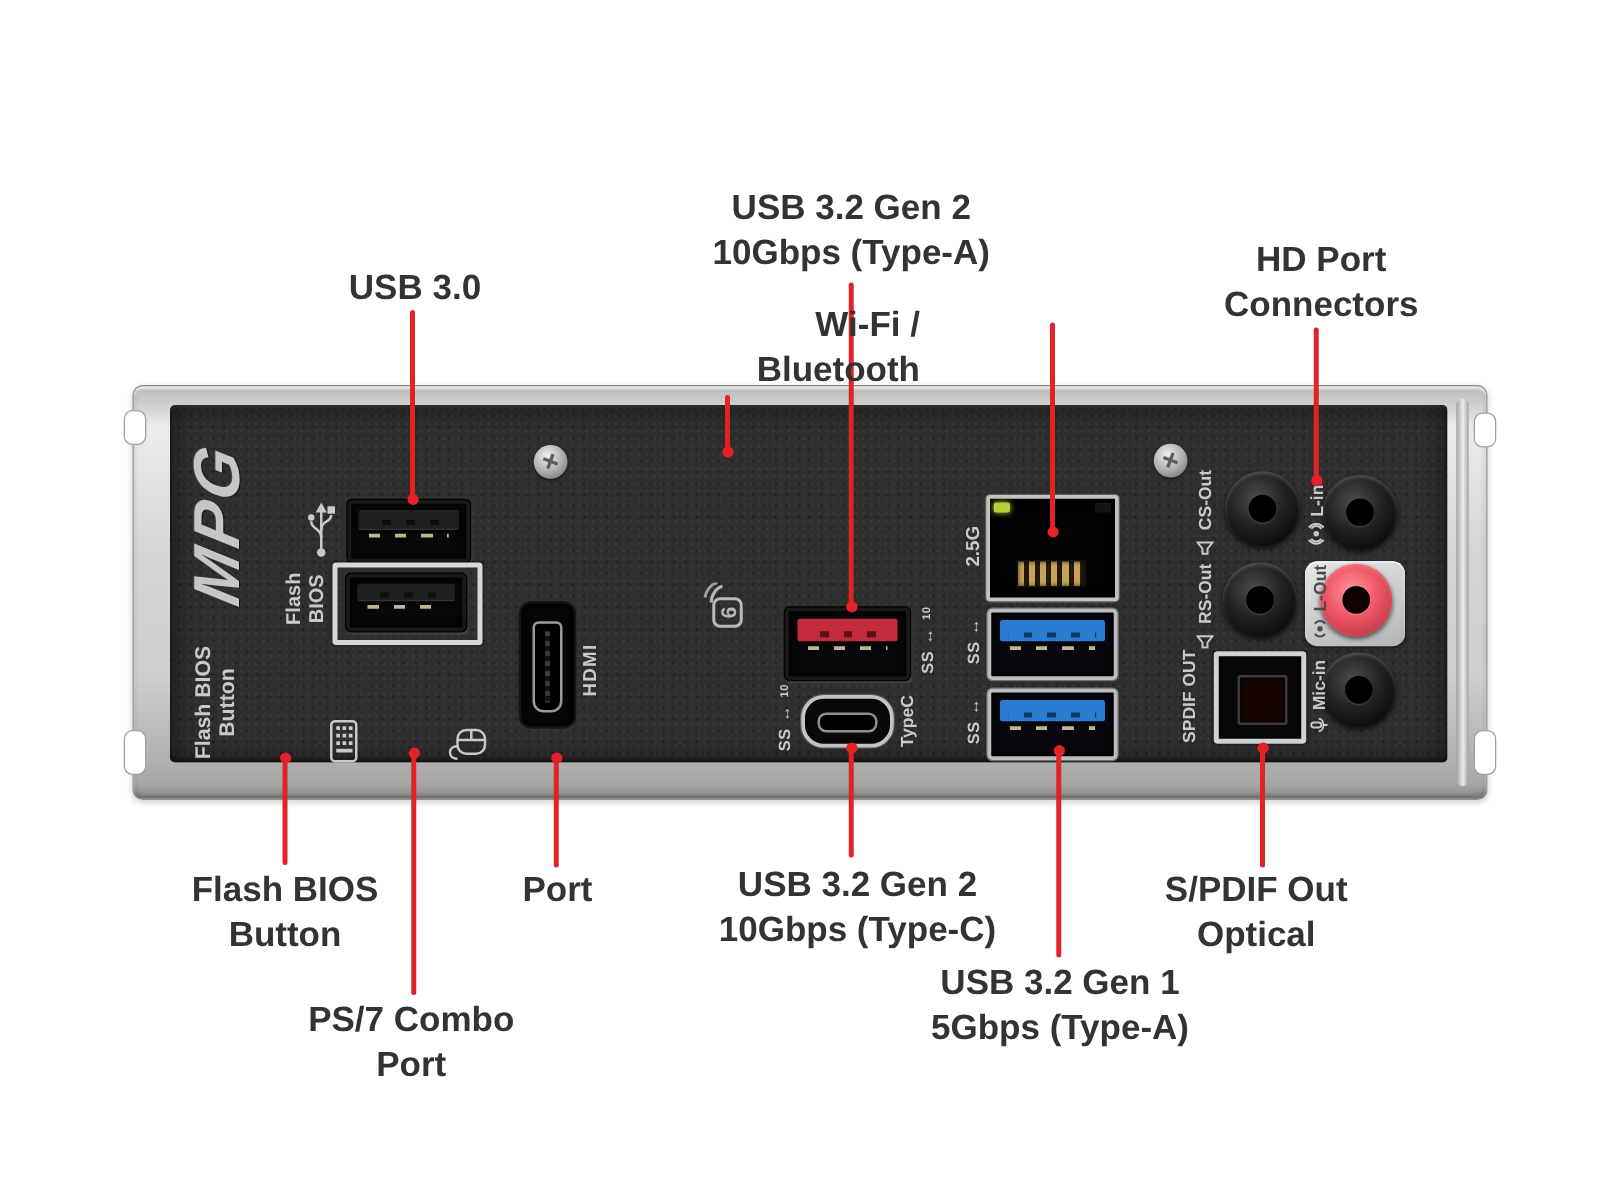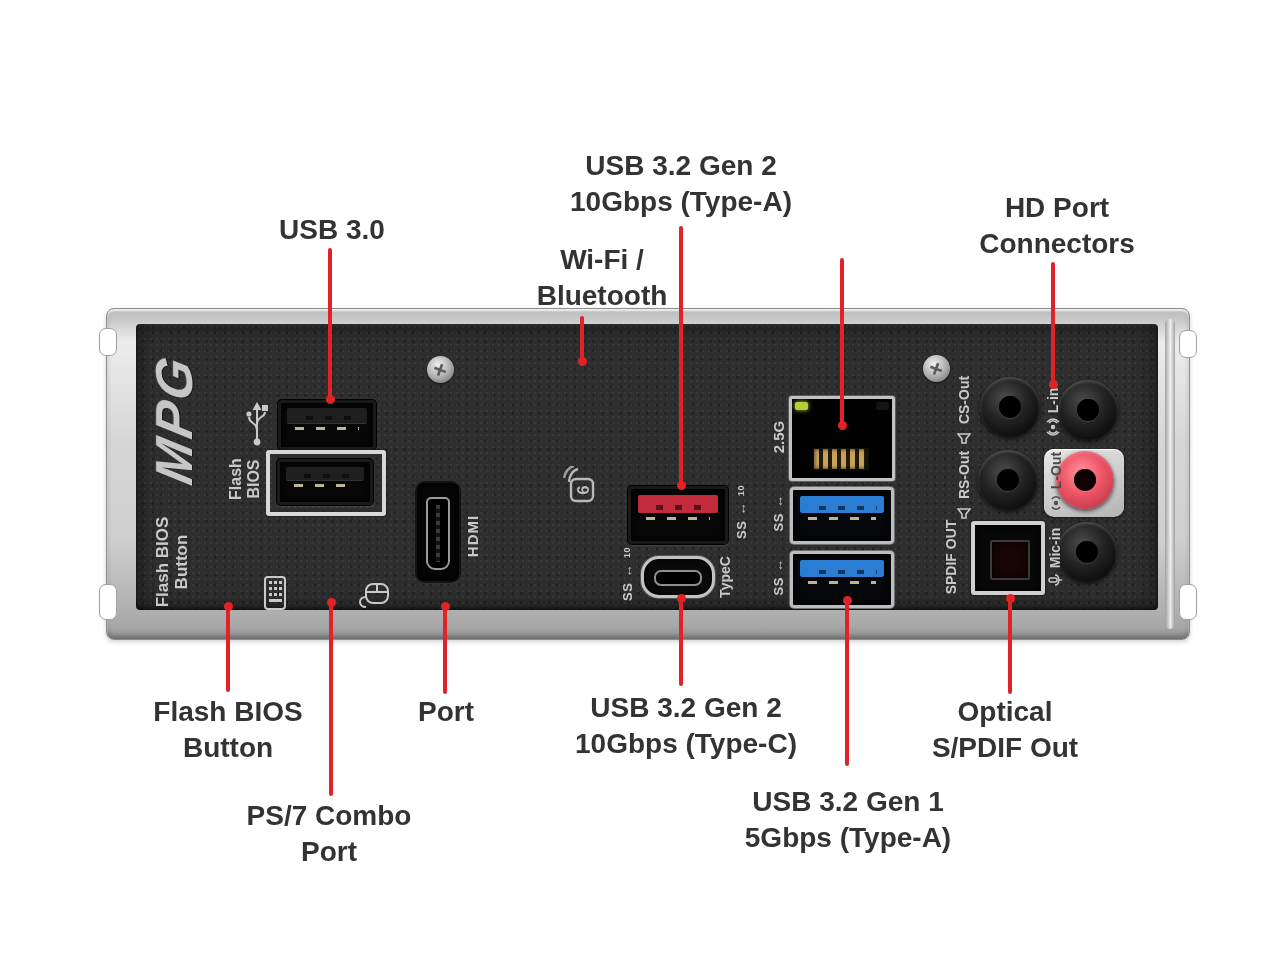--- a/index.html
+++ b/index.html
@@ -409,21 +409,21 @@
   <div class="cl dot-start" style="left:847px;top:598px;height:168px;"></div>
   <div class="cl dot-start" style="left:1010px;top:596px;height:98px;"></div>
 
   <div class="callout" style="left:182px;top:212px;">
     <div>USB 3.0</div>
   </div>
   <div class="callout" style="left:531px;top:148px;">
     <div>USB 3.2 Gen 2</div>
       <div>10Gbps (Type-A)</div>
   </div>
-  <div class="callout" style="left:452px;top:242px;">
+  <div class="callout" style="left:436px;top:242px;text-align:right;">
     <div>Wi-Fi /</div>
       <div>Bluetooth</div>
   </div>
   <div class="callout" style="left:907px;top:190px;">
     <div>HD Port</div>
       <div>Connectors</div>
   </div>
   <div class="callout" style="left:78px;top:694px;">
     <div>Flash BIOS</div>
       <div>Button</div>
@@ -432,22 +432,22 @@
     <div>PS/7 Combo</div>
       <div>Port</div>
   </div>
   <div class="callout" style="left:296px;top:694px;">
       <div>Port</div>
   </div>
   <div class="callout" style="left:536px;top:690px;">
     <div>USB 3.2 Gen 2</div>
       <div>10Gbps (Type-C)</div>
   </div>
-  <div class="callout" style="left:698px;top:768px;margin-top:16px;">
+  <div class="callout" style="left:698px;top:768px;">
     <div>USB 3.2 Gen 1</div>
       <div>5Gbps (Type-A)</div>
   </div>
   <div class="callout" style="left:855px;top:694px;">
-    <div>Optical</div>
-      <div>S/PDIF Out</div>
+    <div>S/PDIF Out</div>
+      <div>Optical</div>
   </div>
 
 </div>
 
 </body></html>

